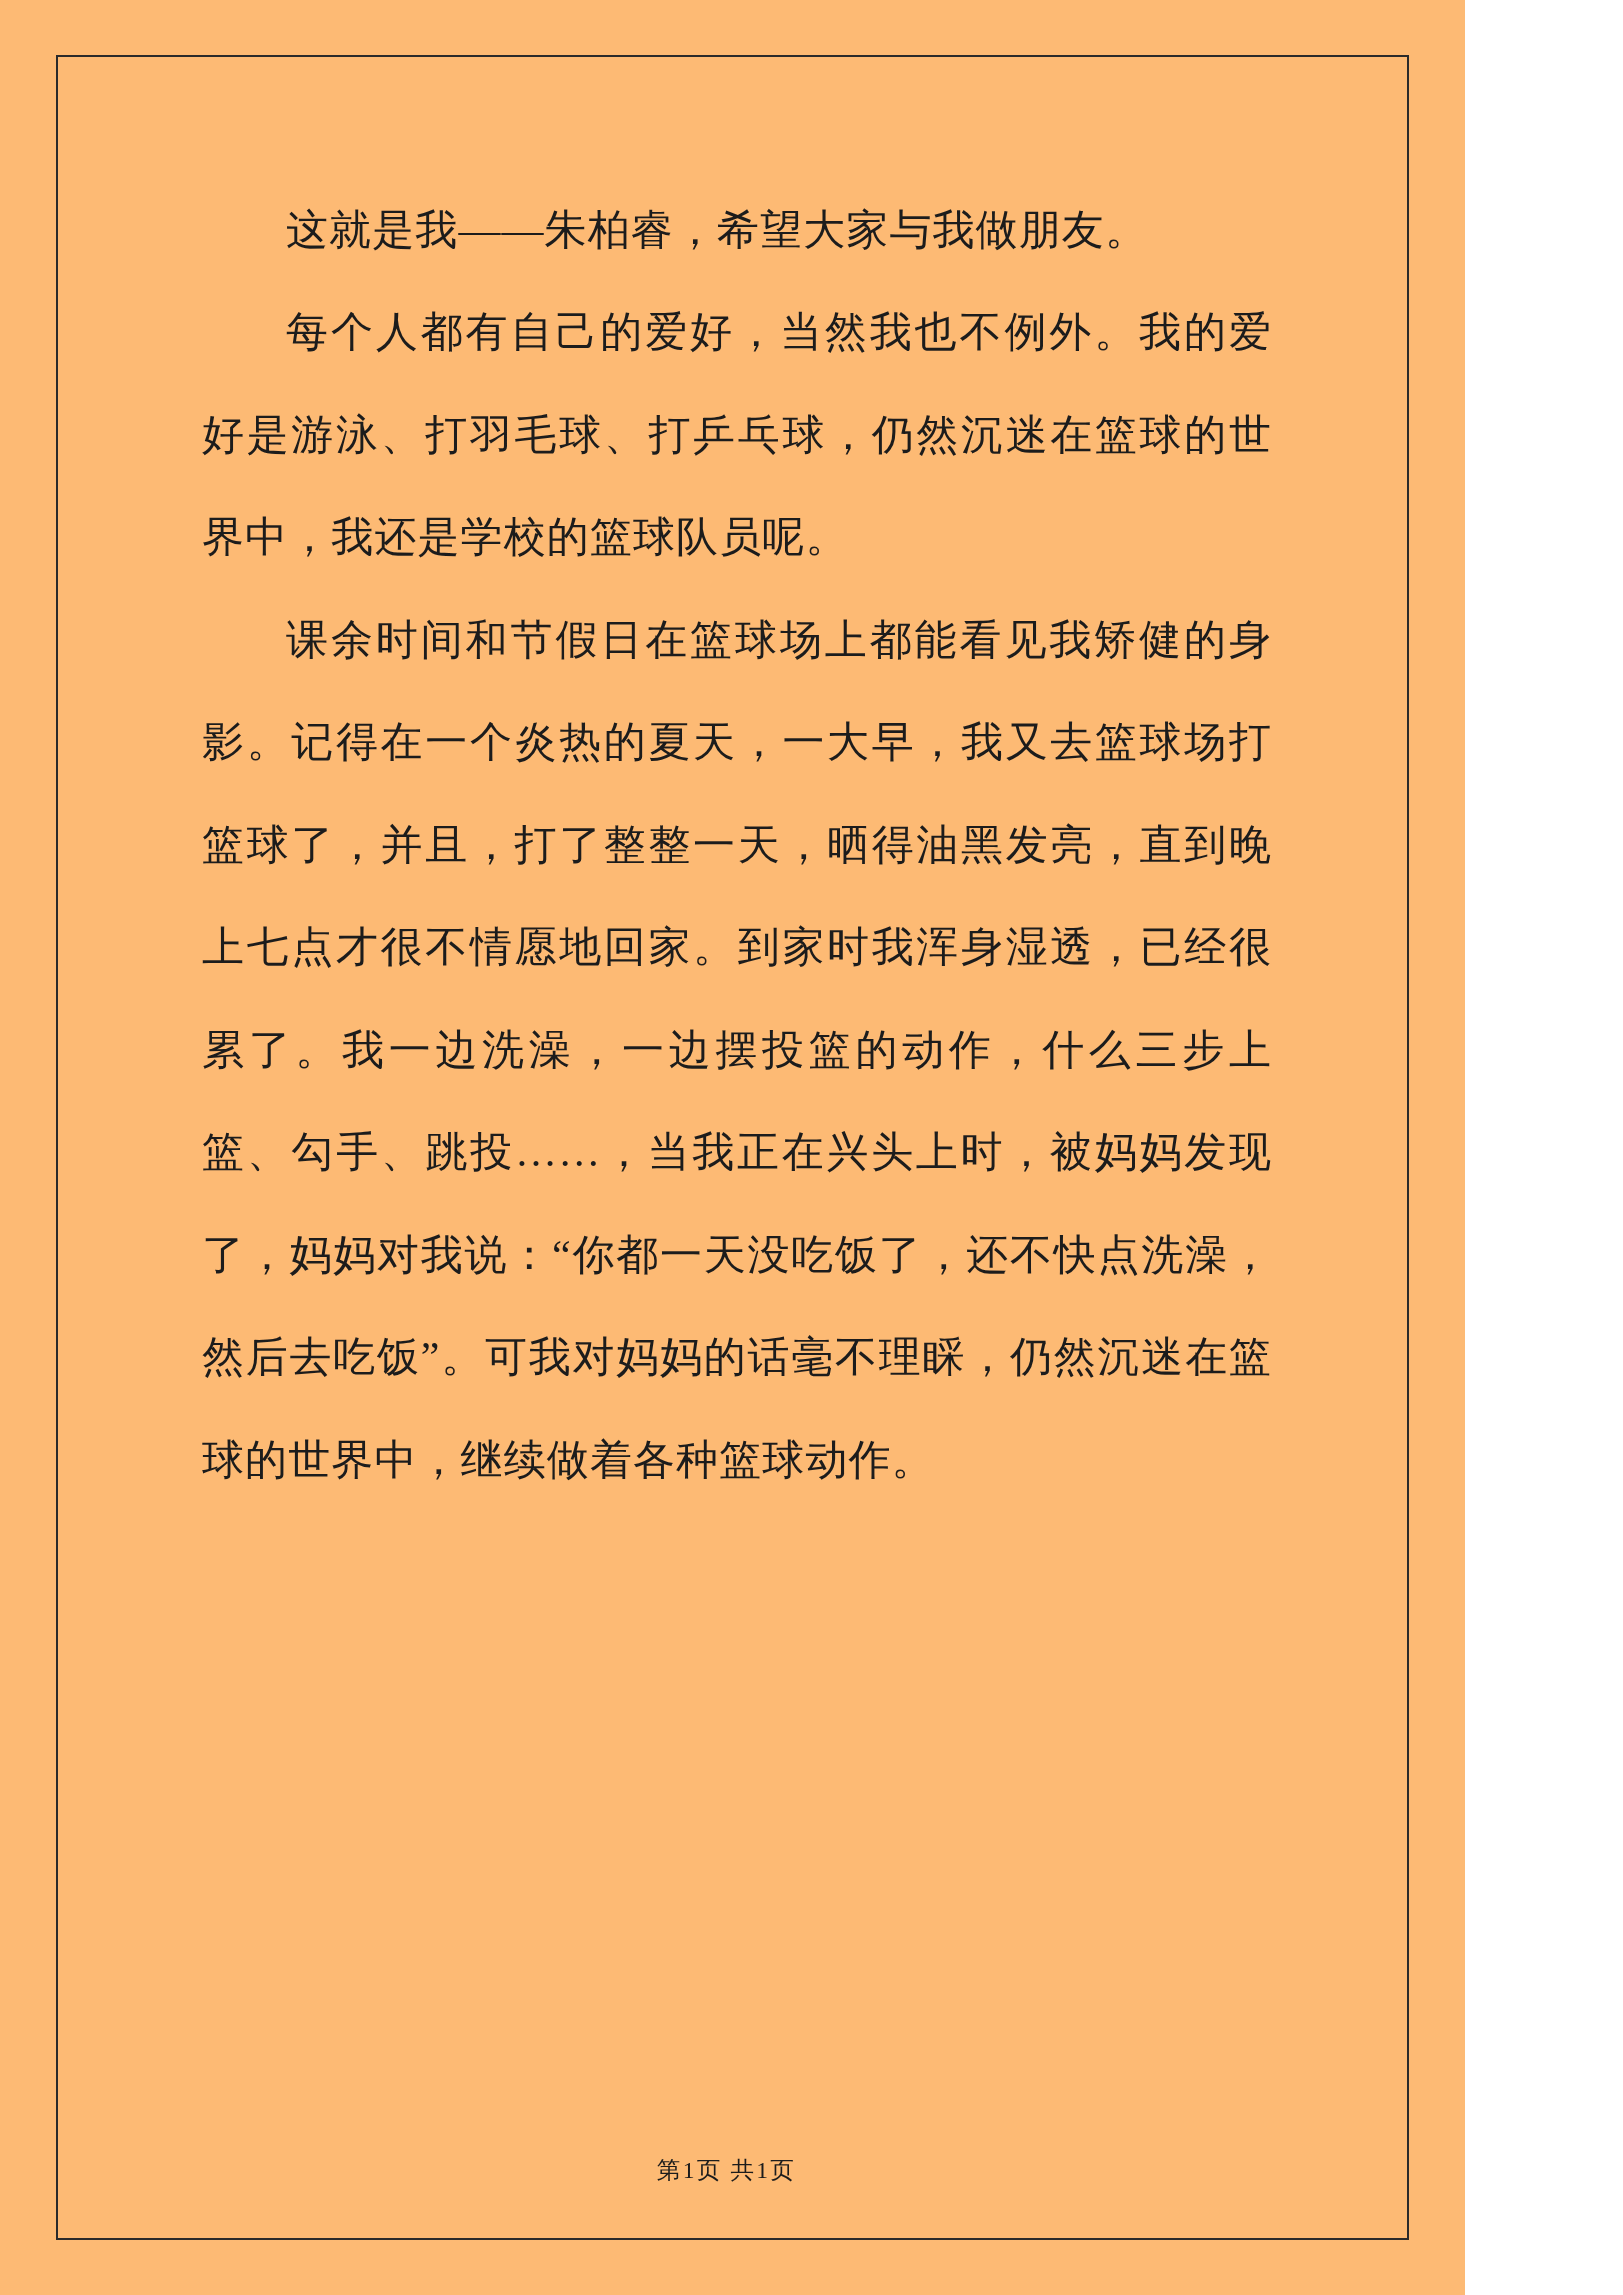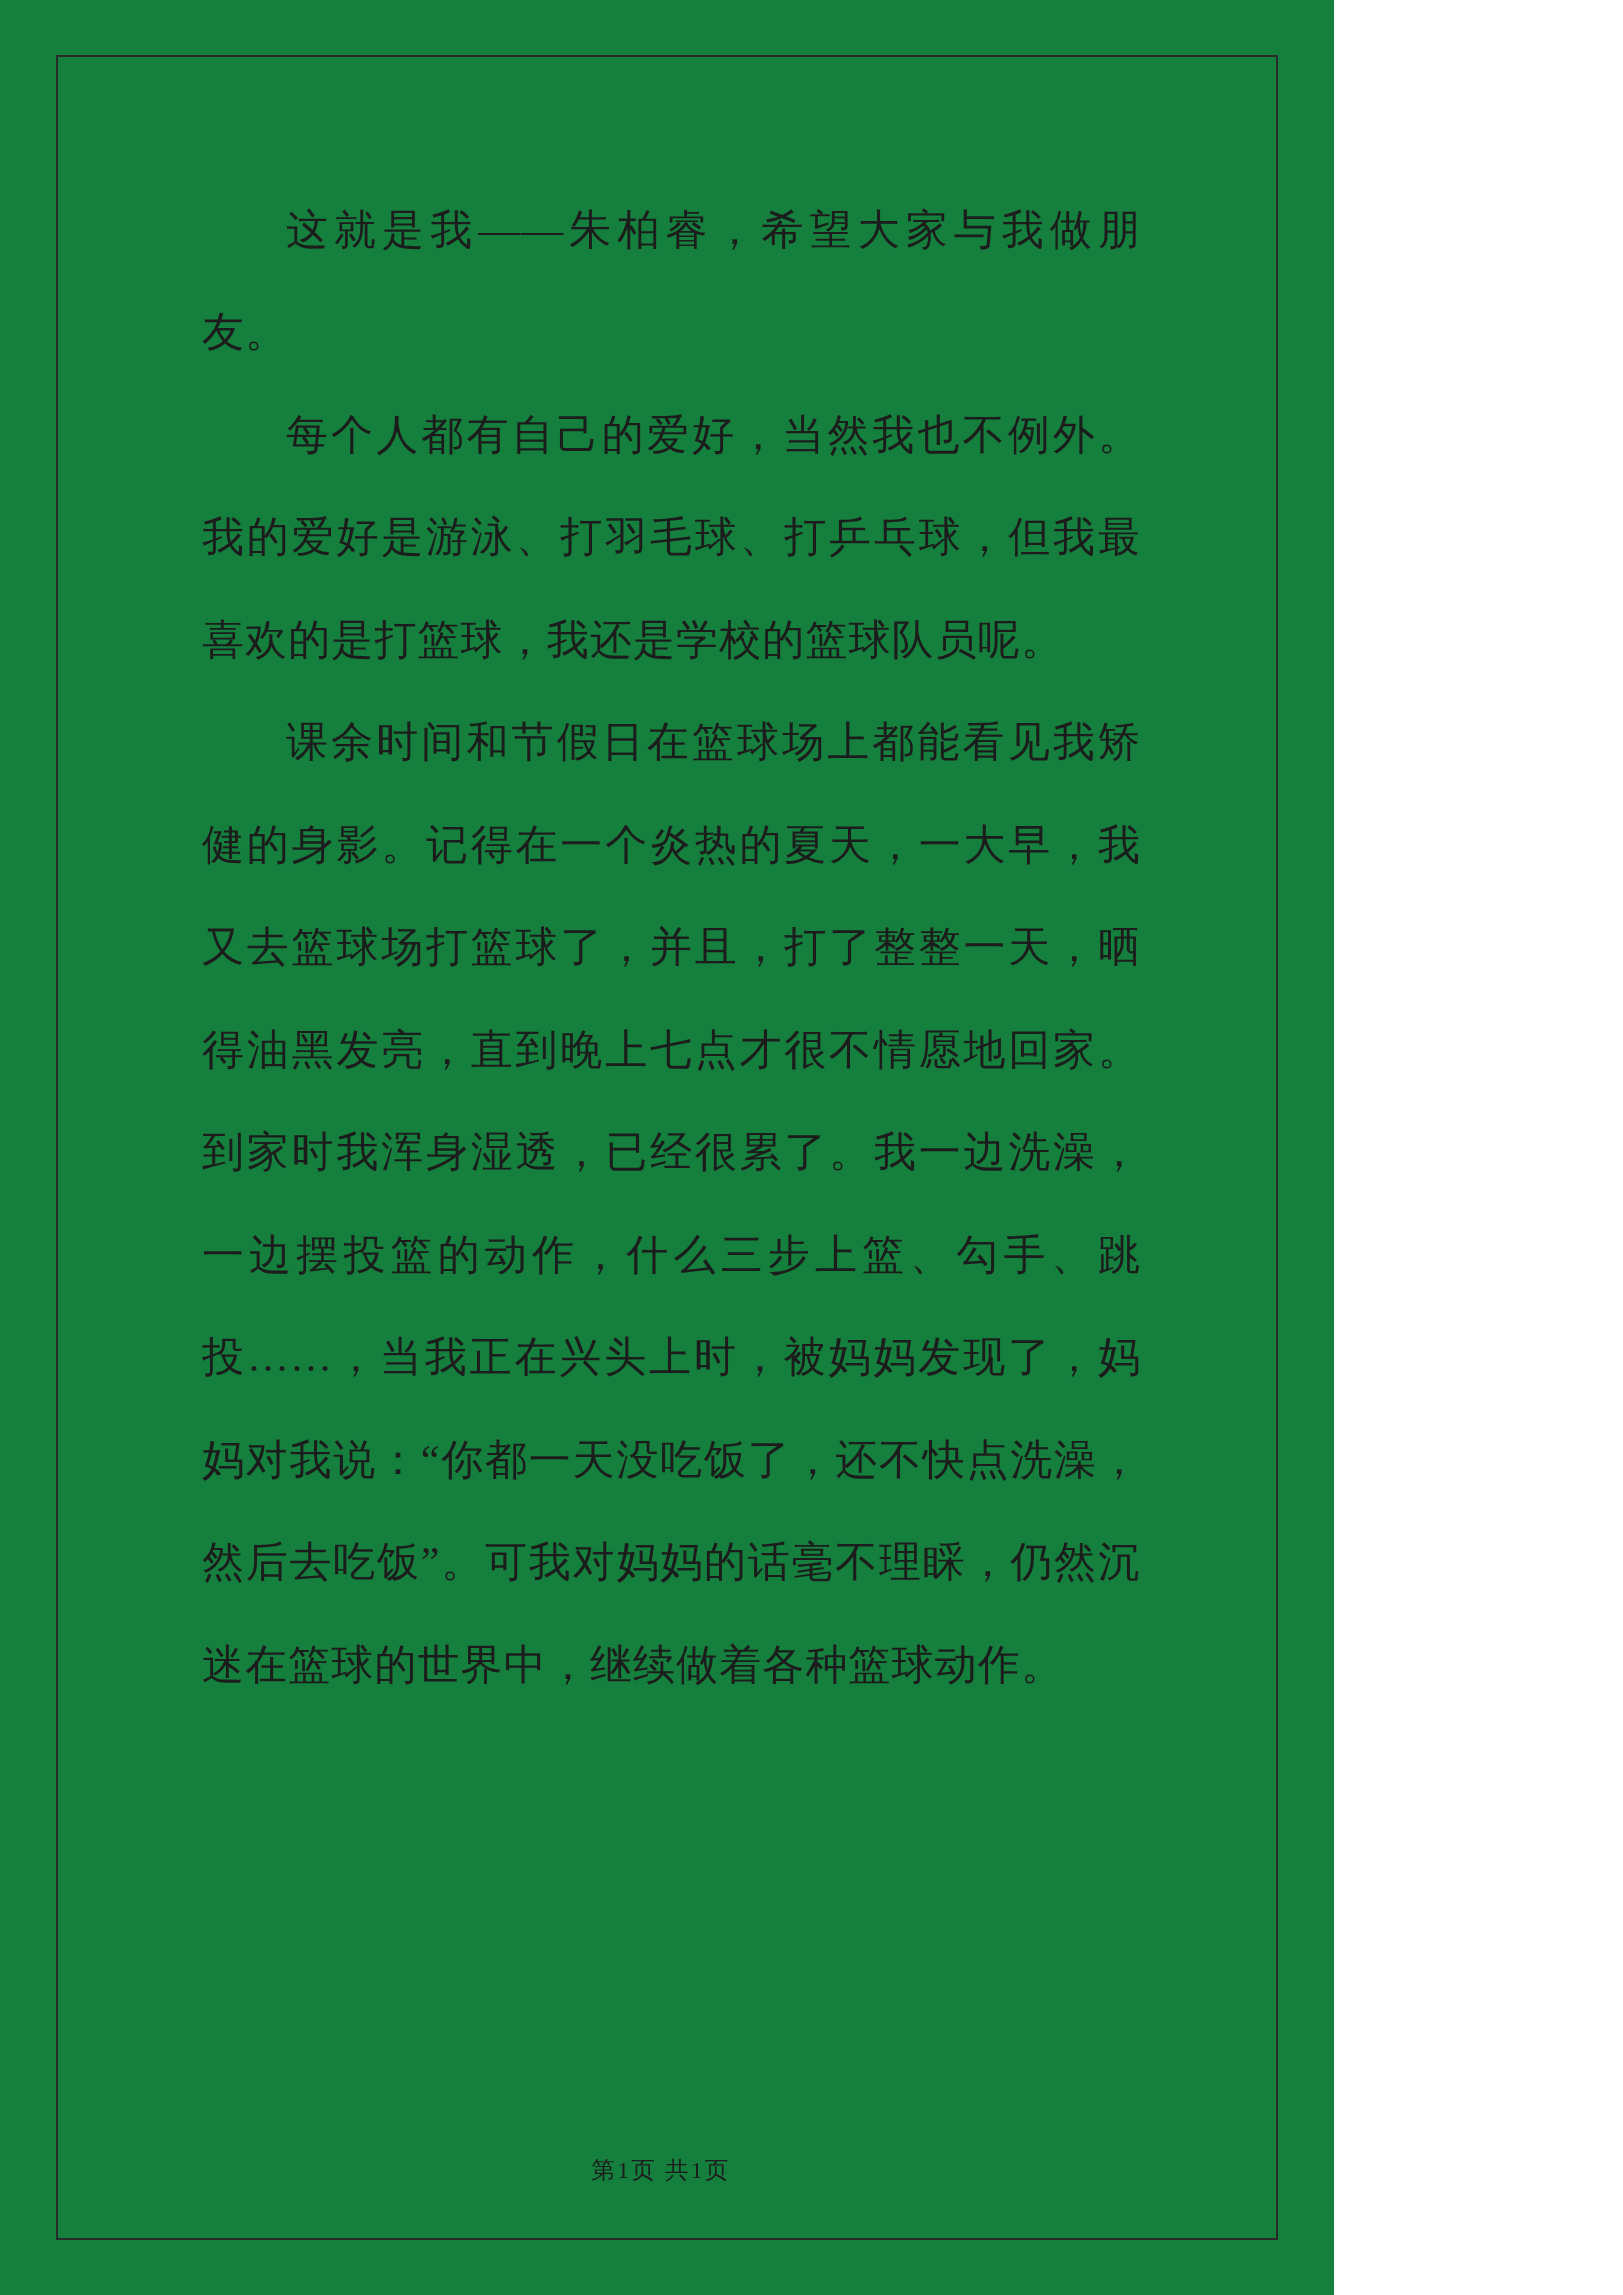--- a/index.html
+++ b/index.html
@@ -2,23 +2,23 @@
 <html style="font-size:9px"><head>
 <meta charset="utf-8">
 <style>
   html, body {
     margin: 0;
     padding: 0;
     background: #ffffff;
   }
   .page {
     position: relative;
-    width: 1334px;
+    width: 1465px;
     height: 2295px;
-    background: #15803d;
+    background: #fdba74;
     color: #1c1c1c;
     font-family: "Liberation Serif", "DejaVu Serif", serif;
     overflow: hidden;
   }
   .frame {
     position: absolute;
     left: 56px;
     top: 55px;
     right: 56px;
     bottom: 55px;
@@ -56,19 +56,19 @@
   }
 </style>
 </head>
 <body>
 
 <div class="page">
   <div class="frame"></div>
 
   <div class="doc">
     <p class="para">这就是我——朱柏睿，希望大家与我做朋友。</p>
-    <p class="para">每个人都有自己的爱好，当然我也不例外。我的爱好是游泳、打羽毛球、打乒乓球，但我最喜欢的是打篮球，我还是学校的篮球队员呢。</p>
+    <p class="para">每个人都有自己的爱好，当然我也不例外。我的爱好是游泳、打羽毛球、打乒乓球，仍然沉迷在篮球的世界中，我还是学校的篮球队员呢。</p>
     <p class="para">课余时间和节假日在篮球场上都能看见我矫健的身影。记得在一个炎热的夏天，一大早，我又去篮球场打篮球了，并且，打了整整一天，晒得油黑发亮，直到晚上七点才很不情愿地回家。到家时我浑身湿透，已经很累了。我一边洗澡，一边摆投篮的动作，什么三步上篮、勾手、跳投……，当我正在兴头上时，被妈妈发现了，妈妈对我说：“你都一天没吃饭了，还不快点洗澡，然后去吃饭”。可我对妈妈的话毫不理睬，仍然沉迷在篮球的世界中，继续做着各种篮球动作。</p>
   </div>
 
   <div class="footer">第1页  共1页</div>
 </div>
 
 
 </body></html>

